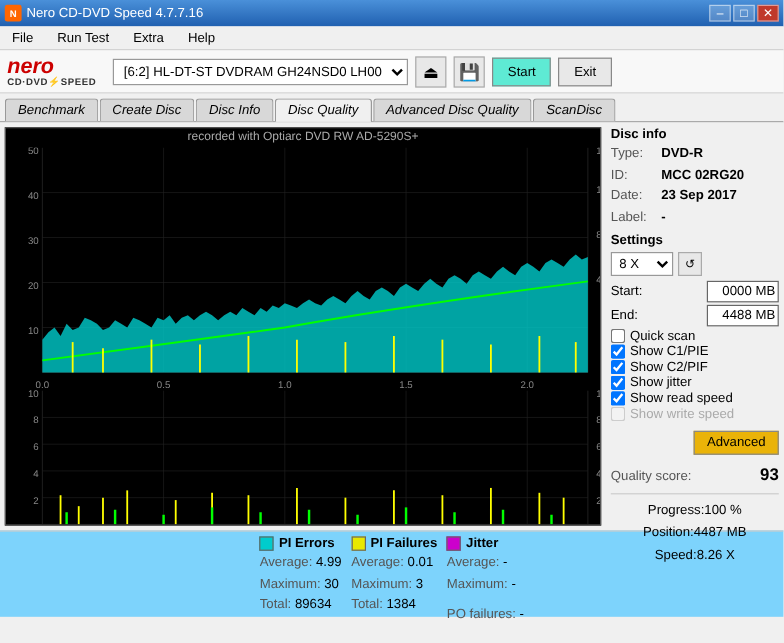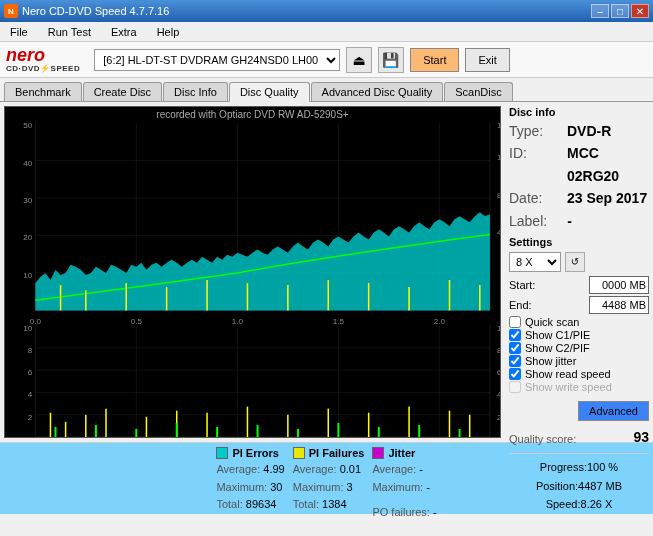--- a/index.html
+++ b/index.html
@@ -121,21 +121,21 @@
       height: 26px;
       border: 1px solid #aaa;
       background: #e8e8e8;
       display: flex;
       align-items: center;
       justify-content: center;
       cursor: pointer;
       font-size: 14px;
     }
     .btn-start {
-      background: #fdba74;
+      background: #5eead4;
       border: 1px solid #888;
       padding: 3px 12px;
       font-size: 11px;
       cursor: pointer;
       height: 24px;
     }
     .btn-exit {
       background: #e8e8e8;
       border: 1px solid #888;
       padding: 3px 12px;
@@ -153,20 +153,21 @@
       gap: 1px;
     }
     .tab {
       padding: 3px 10px;
       border: 1px solid #999;
       border-bottom: none;
       background: #d8d8d8;
       cursor: pointer;
       font-size: 11px;
       border-radius: 3px 3px 0 0;
+      font-style: italic;
     }
     .tab.active {
       background: #f0f0f0;
       border-bottom: 1px solid #f0f0f0;
       margin-bottom: -1px;
       z-index: 1;
     }
 
     
     .main-content {
@@ -223,22 +224,22 @@
 
     .panel-title {
       font-weight: bold;
       font-size: 11px;
       color: #000;
       margin-bottom: 2px;
     }
 
     .info-row {
       display: flex;
-      gap: 20px;
-      font-size: 14px;
+      gap: 4px;
+      font-size: 11px;
       line-height: 1.6;
     }
     .info-label { color: #555; min-width: 38px; }
     .info-value { color: #000; font-weight: bold; }
 
     .settings-row {
       display: flex;
       align-items: center;
       gap: 4px;
       margin-top: 4px;
@@ -276,21 +277,21 @@
       margin: 1px 0;
     }
     .checkbox-row input[type=checkbox] {
       width: 12px;
       height: 12px;
     }
     .checkbox-label { font-size: 11px; }
 
     .advanced-btn {
       margin-top: 4px;
-      background: #3b82f6;
+      background: #eab308;
       border: 1px solid #888;
       padding: 3px 10px;
       font-size: 11px;
       cursor: pointer;
       float: right;
     }
 
     .quality-row {
       display: flex;
       align-items: flex-end;

